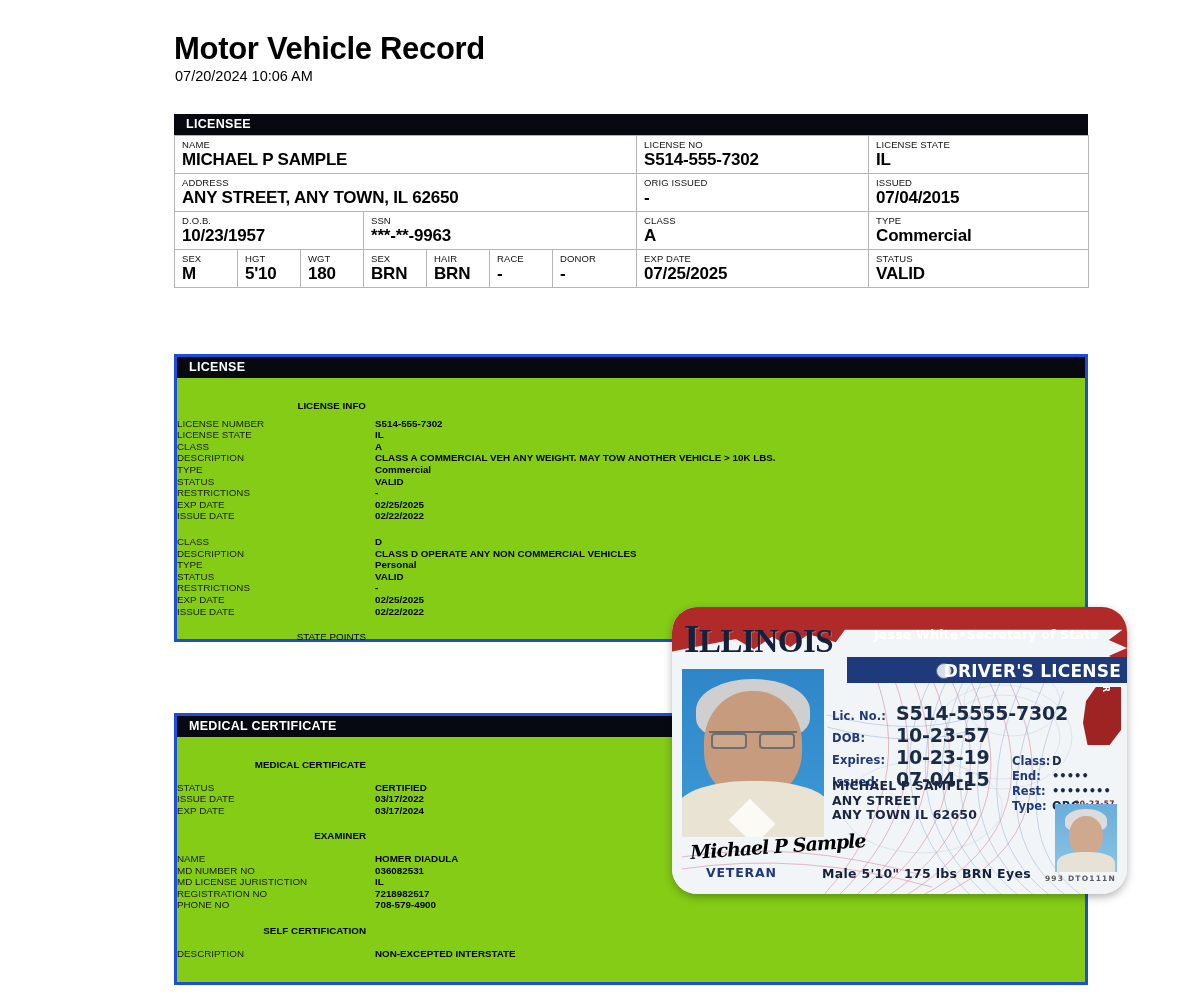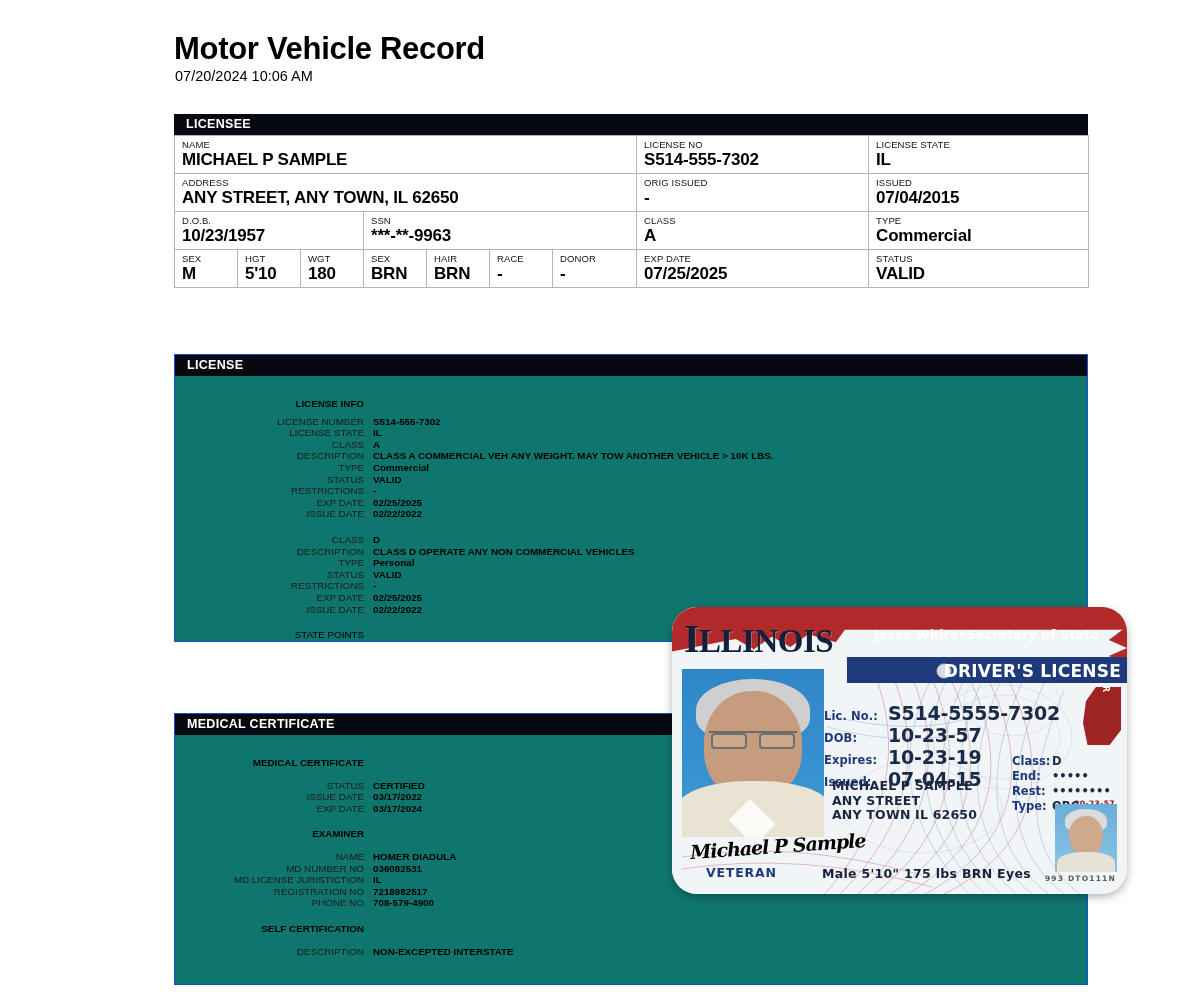--- a/index.html
+++ b/index.html
@@ -18,21 +18,21 @@
     position: absolute; left: 174px; top: 32px;
     font-size: 31px; font-weight: bold; letter-spacing: -0.3px;
     line-height: 1.1;
   }
   .doc-date {
     position: absolute; left: 175px; top: 68px;
     font-size: 14.5px; font-weight: normal;
   }
 
   
-  .panel { position: absolute; border: 1px solid #1d4ed8; background: #0f766e; }
+  .panel { position: absolute; border: 3px solid #1d4ed8; background: #84cc16; }
   .panel-header {
     background: #060a10; color: #ffffff;
     font-size: 12.5px; font-weight: bold; letter-spacing: 0.3px;
     padding: 5px 0 5px 12px; height: 21px; line-height: 11px;
   }
 
   
   .lic-table { position: absolute; left: 174px; top: 114px; width: 914px; }
   .lic-table .panel-header { width: 100%; }
   .ltbl { width: 100%; border-collapse: collapse; table-layout: fixed; }
@@ -46,21 +46,21 @@
   .val { font-size: 17px; font-weight: bold; line-height: 19px; letter-spacing: -0.2px; }
   .rowh { height: 35px; }
 
   
   .kvblock { font-size: 0; }
   .kv {
     display: flex; align-items: flex-start;
     font-size: 9.8px; line-height: 11.6px;
   }
   .kv .k {
-    width: 198px; text-align: right; padding-right: 9px;
+    width: 198px; padding-right: 9px;
     color: #1a1a1a; font-weight: normal; white-space: nowrap;
   }
   .kv .v { font-weight: bold; color: #000; white-space: nowrap; }
   .kvhead {
     font-size: 9.8px; font-weight: bold; line-height: 11.6px;
     width: 198px; text-align: right; padding-right: 9px;
   }
   .gap6 { height: 6px; }
   .gap11 { height: 11px; }
   .gap14 { height: 14px; }
@@ -153,21 +153,21 @@
   }
   .dl-photo .collar {
     position: absolute; left: 52px; bottom: 0px; width: 36px; height: 30px;
     background: #fbfaf5; transform: rotate(45deg);
   }
   .dl-photo .neck {
     position: absolute; left: 56px; top: 118px; width: 30px; height: 26px;
     background: #bb8c6e;
   }
 
-  .dl-fields { position: absolute; left: 152px; top: 96px; }
+  .dl-fields { position: absolute; left: 160px; top: 96px; }
   .dl-row { display: flex; align-items: baseline; margin-bottom: 1px; }
   .dl-lab {
     width: 64px; font-size: 11.5px; font-weight: bold; color: #1f3a7a;
     letter-spacing: 0.1px;
   }
   .dl-num {
     font-size: 19px; font-weight: bold; color: #1b2a45; letter-spacing: -0.2px;
     line-height: 21px;
   }
   .dl-addr {

